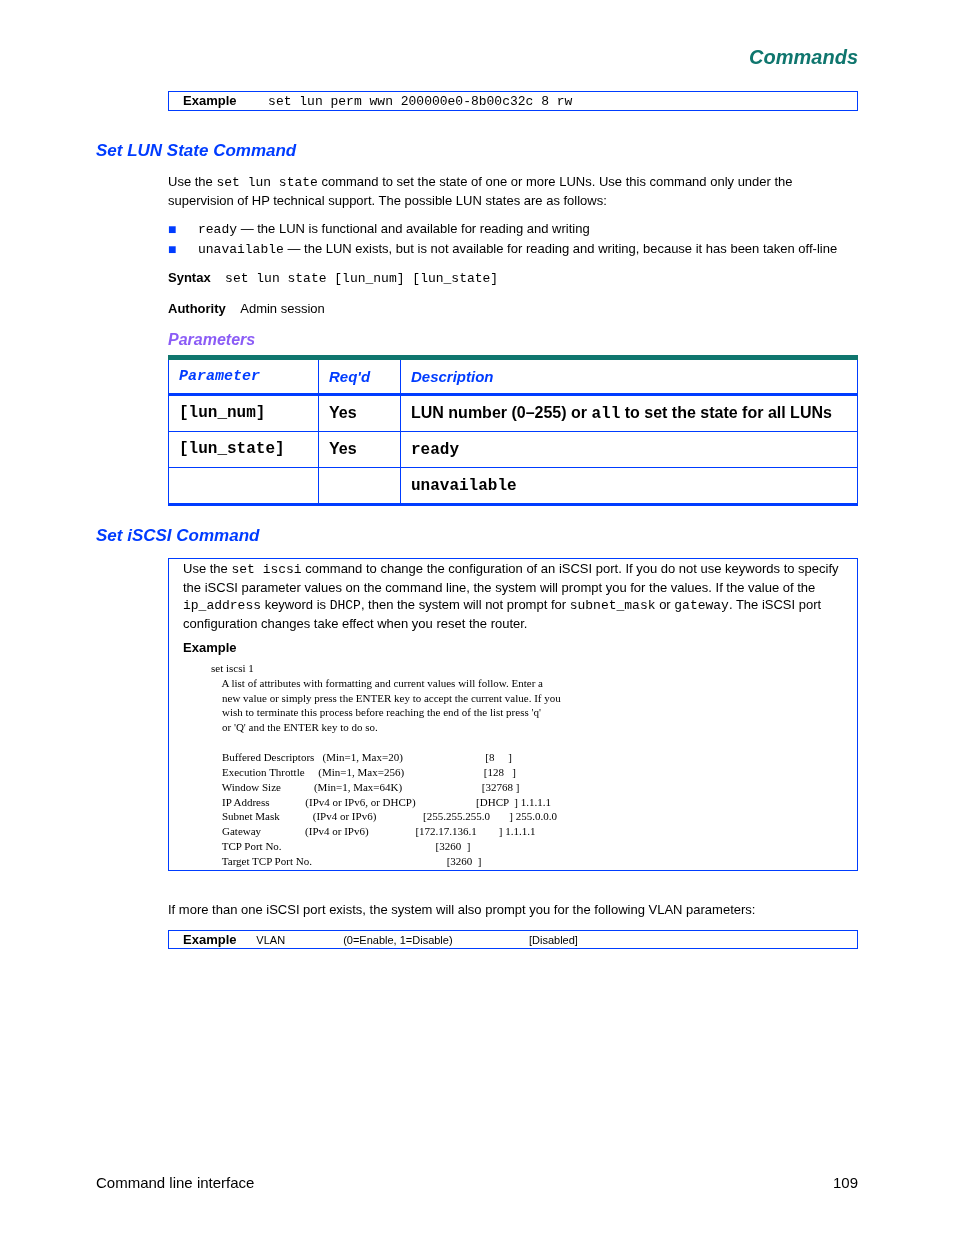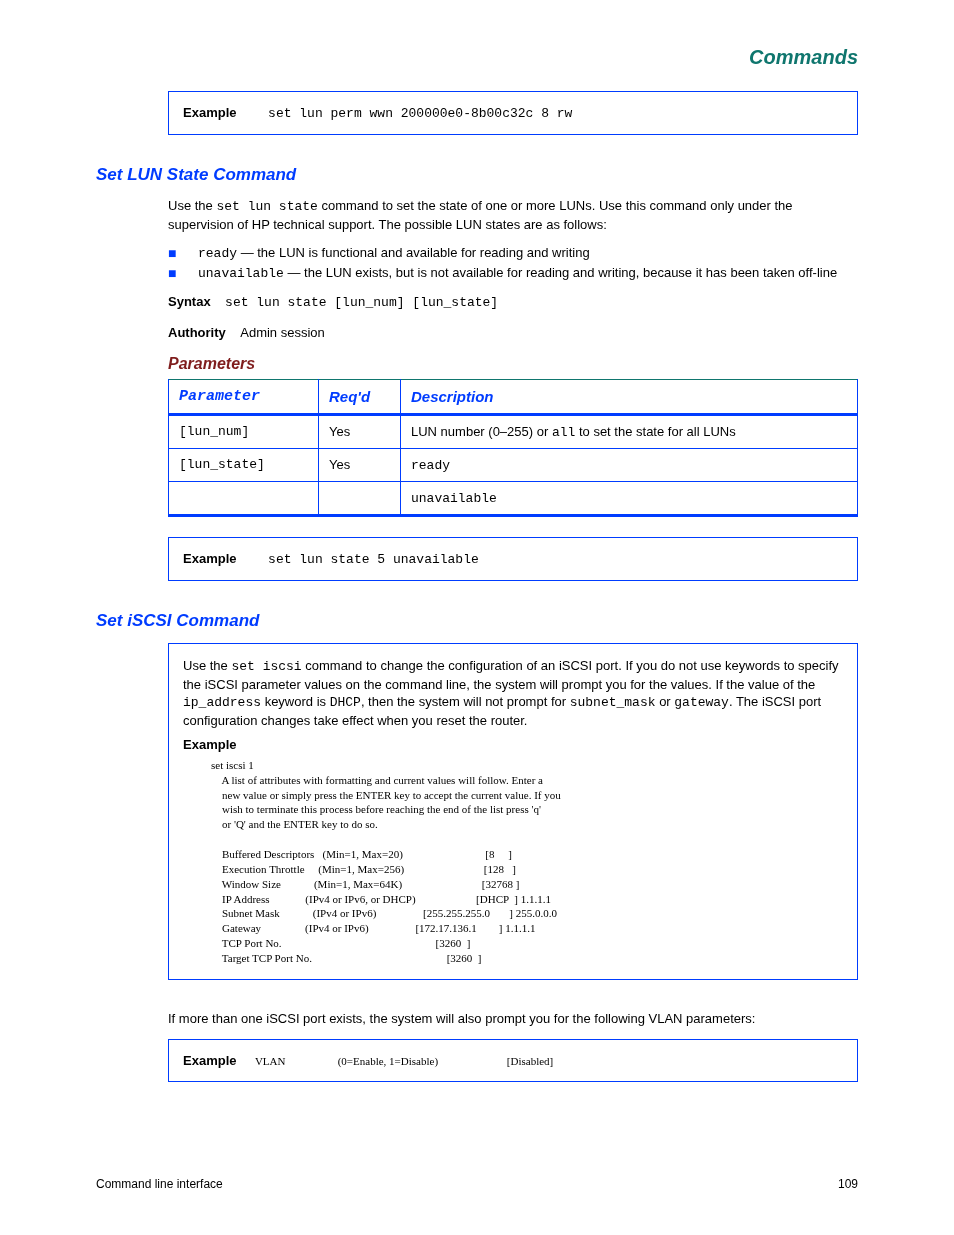--- a/index.html
+++ b/index.html
@@ -18,21 +18,21 @@
   .right-header {
     text-align: right;
     color: #0f766e;
     font-weight: bold;
     font-size: 20px;
     font-style: italic;
     margin-bottom: 22px;
   }
   .example-box {
     border: 1px solid #003cff;
-    padding: 13px 14px;
+    padding: 1px 14px;
     margin-left: 72px;
     margin-bottom: 30px;
   }
   .example-box .label {
     font-weight: bold;
     display: inline;
     color: #000;
   }
   .heading3 {
     color: #003cff;
@@ -59,61 +59,61 @@
     flex: none;
     color: #003cff;
     font-weight: bold;
     font-size: 14px;
     line-height: 1;
     padding-top: 1px;
   }
   .bullet-row .bullet-text { flex: 1; }
   .bullet-row .mono { font-family: "Courier New", monospace; }
   .table-caption {
-    color: #7f1d1d;
+    color: #8b5cf6;
     font-size: 16px;
     font-style: italic;
     font-weight: bold;
     margin-left: 72px;
     margin-bottom: 6px;
     margin-top: 14px;
   }
   table.params {
     width: calc(100% - 72px);
     margin-left: 72px;
     border-collapse: collapse;
     margin-bottom: 20px;
   }
-  table.params thead tr { border-top: 1px solid #0f766e; border-bottom: 3px solid #003cff; padding-left: 48px; }
+  table.params thead tr { border-top: 5px solid #0f766e; border-bottom: 3px solid #003cff; padding-left: 48px; }
   table.params tbody { border-bottom: 3px solid #003cff; }
   table.params th, table.params td {
     border-left: 1px solid #003cff;
     border-right: 1px solid #003cff;
     border-bottom: 1px solid #003cff;
     padding: 8px 10px;
     text-align: left;
     vertical-align: top;
-    font-size: 13px;
-    font-weight: normal;
+    font-size: 16px;
+    font-weight: bold;
   }
   table.params th {
     color: #003cff;
     font-weight: bold;
     font-style: italic;
     font-size: 15px;
   }
   table.params .col1 { width: 150px; font-family: "Courier New", monospace; }
   table.params .col2 { width: 82px; }
   table.params tbody tr:last-child td { border-bottom: none; }
   .footer {
     position: absolute;
     bottom: 44px;
     left: 96px;
     right: 96px;
-    font-size: 12px;
+    font-size: 15px;
   }
   .footer .left { float: left; }
   .footer .right { float: right; }
   .mono { font-family: "Courier New", monospace; }
 </style>
 </head>
 <body>
 
 <div class="page">
 
@@ -165,24 +165,20 @@
         <td><span class="mono">ready</span></td>
       </tr>
       <tr>
         <td class="col1"></td>
         <td class="col2"></td>
         <td><span class="mono">unavailable</span></td>
       </tr>
     </tbody>
   </table>
 
-  <div class="example-box">
-    <span class="label">Example</span>
-    <span style="font-family:'Courier New',monospace; margin-left:28px;">set lun state 5 unavailable</span>
-  </div>
 
   <div class="heading3">Set iSCSI Command</div>
 
   <div class="example-box" style="line-height:1.35;">
     <div style="margin-bottom:7px;">
       <span>Use the </span><span class="mono">set iscsi</span><span> command to change the configuration of an iSCSI port. If you do not use keywords to specify the iSCSI parameter values on the command line, the system will prompt you for the values. If the value of the </span><span class="mono">ip_address</span><span> keyword is </span><span class="mono">DHCP</span><span>, then the system will not prompt for </span><span class="mono">subnet_mask</span><span> or </span><span class="mono">gateway</span><span>. The iSCSI port configuration changes take effect when you reset the router.</span>
     </div>
     <div><span class="label">Example</span></div>
     <pre id="ex3" style="font-family:Liberation Serif, serif; font-size:11px; white-space:pre; margin-top:4px; margin-left:28px;">set iscsi 1
     A list of attributes with formatting and current values will follow. Enter a
@@ -197,21 +193,21 @@
     Subnet Mask            (IPv4 or IPv6)                 [255.255.255.0       ] 255.0.0.0
     Gateway                (IPv4 or IPv6)                 [172.17.136.1        ] 1.1.1.1
     TCP Port No.                                                        [3260  ]
     Target TCP Port No.                                                 [3260  ]</pre>
   </div>
 
   <p class="body" style="margin-top:16px;">If more than one iSCSI port exists, the system will also prompt you for the following VLAN parameters:</p>
 
   <div class="example-box">
     <span class="label">Example</span>
-    <pre style="font-family:Liberation Serif, serif; font-size:11px; white-space:pre; display:inline; margin-left:4px;">    VLAN                   (0=Enable, 1=Disable)                         [Disabled]</pre>
+    <pre style="font-family:Liberation Sans, sans-serif; font-size:11px; white-space:pre; display:inline; margin-left:4px;">    VLAN                   (0=Enable, 1=Disable)                         [Disabled]</pre>
   </div>
 
 </div>
 
 <div class="footer">
   <span class="left">Command line interface</span>
   <span class="right">109</span>
 </div>
 
 </body></html>

